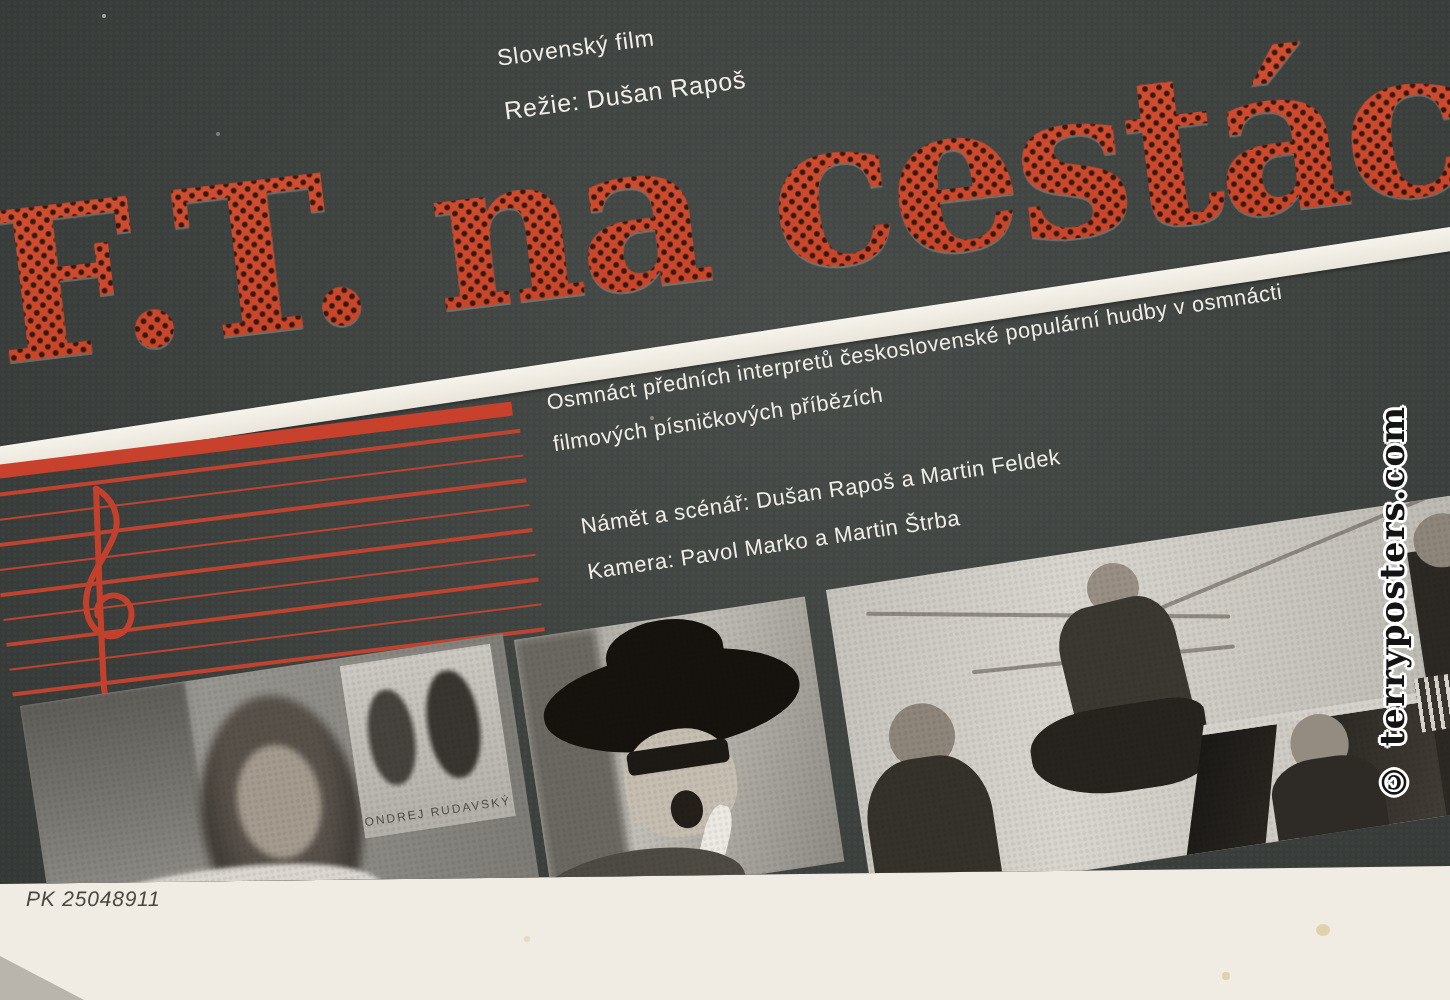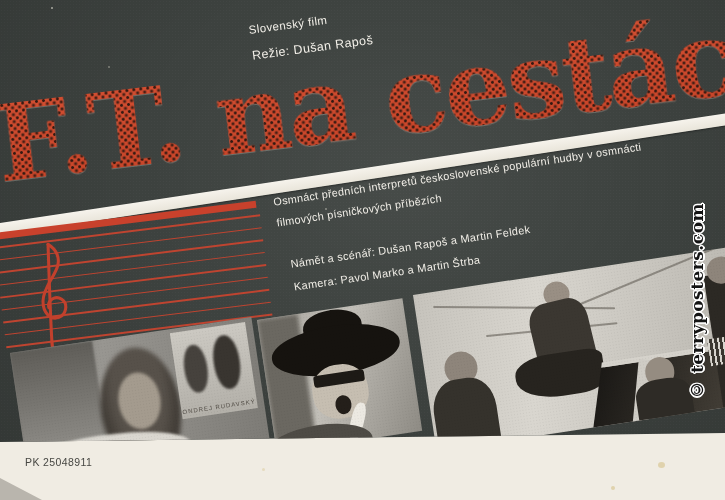--- a/index.html
+++ b/index.html
@@ -144,22 +144,22 @@
     position:absolute;left:685px;top:148px;height:252px;z-index:10;
     writing-mode:vertical-rl;transform:rotate(180deg);
     font-family:"DejaVu Serif","Liberation Serif",serif;font-weight:bold;
     font-size:17px;letter-spacing:.5px;color:#141414;line-height:24px;
     text-shadow:-1.5px 0 0 #fff,1.5px 0 0 #fff,0 -1.5px 0 #fff,0 1.5px 0 #fff,
       -1px -1px 0 #fff,1px -1px 0 #fff,-1px 1px 0 #fff,1px 1px 0 #fff;
     white-space:nowrap;
   }
 
   
-  .catalog{position:absolute;left:13px;top:444px;margin:12px;font-size:10.5px;
-    letter-spacing:.4px;color:#474743;z-index:6;}
+  .catalog{position:absolute;left:13px;top:444px;margin:0;font-size:10.5px;
+    letter-spacing:.4px;color:#474743;z-index:6;font-style:italic;}
   .stain{position:absolute;border-radius:50%;background:#cdb46a;opacity:.45;z-index:5;}
   .st1{left:658px;top:462px;width:7px;height:6px;}
   .st2{left:611px;top:486px;width:4px;height:4px;}
   .st3{left:262px;top:468px;width:3px;height:3px;opacity:.3;}
   .corner-cut{position:absolute;left:0;bottom:0;width:42px;height:22px;z-index:7;
     background:#b9b5ad;clip-path:polygon(0 0,0 100%,100% 100%);}
 </style>
 </head>
 <body>
 

